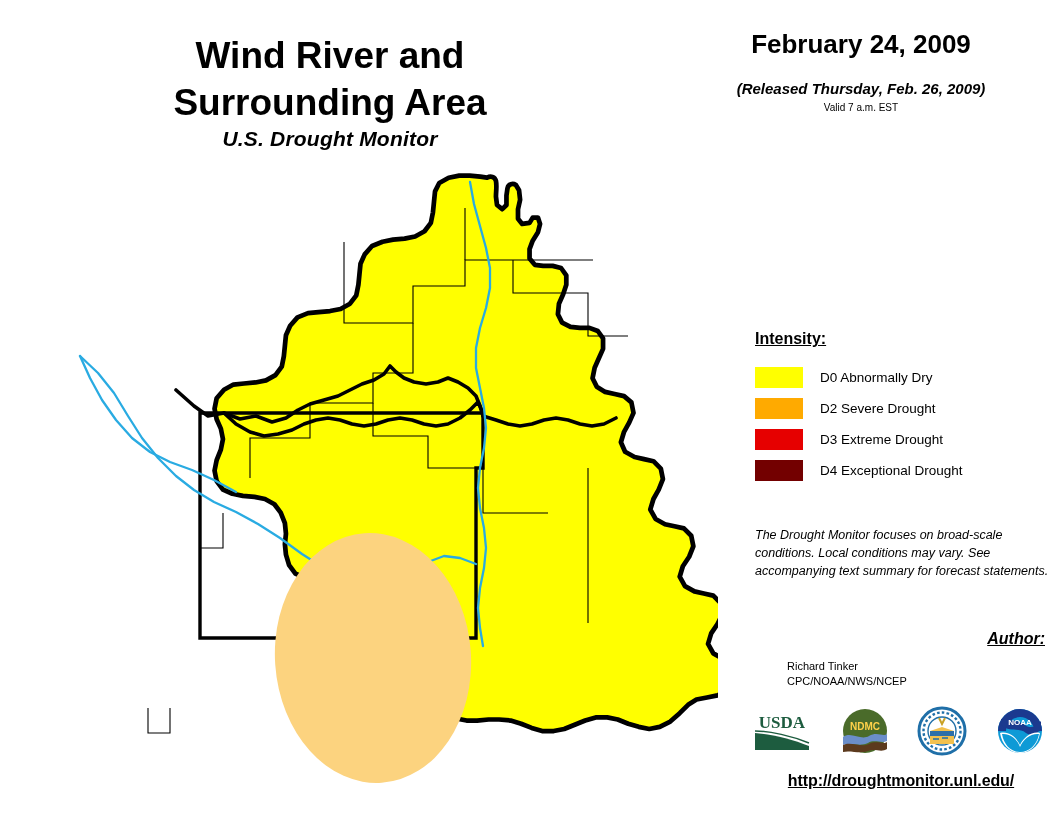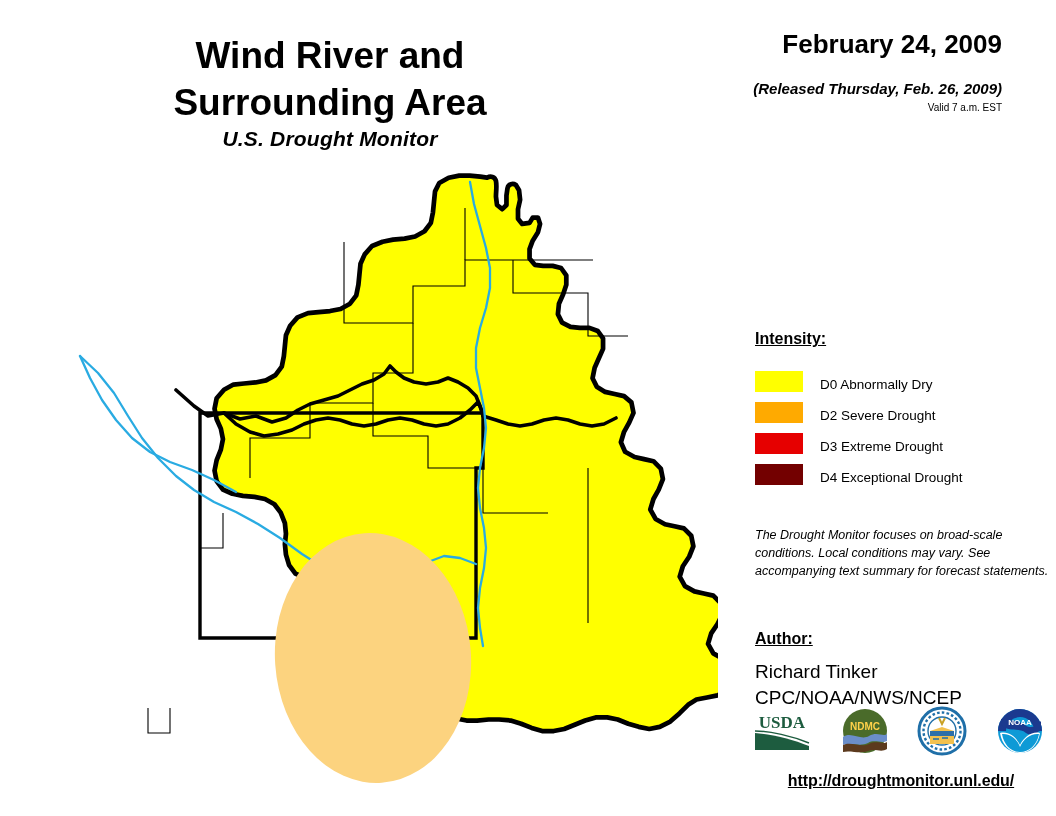--- a/index.html
+++ b/index.html
@@ -36,24 +36,24 @@
     font-size: 37px;
     font-weight: bold;
     line-height: 1.28;
     margin-top: 6px;
     white-space: pre-line;
   }
 
   
   #date-block {
     position: absolute;
-    left: 672px;
+    left: 696px;
     top: 30px;
     width: 330px;
-    text-align: right;
+    text-align: center;
   }
   #date-main {
     font-size: 26px;
     font-weight: bold;
     line-height: 1.15;
   }
   #date-released {
     font-size: 15px;
     font-weight: bold;
     font-style: italic;
@@ -82,21 +82,21 @@
     width: 290px;
   }
   #legend-heading {
     font-size: 16px;
     font-weight: bold;
     text-decoration: underline;
     margin-bottom: 14px;
   }
   .legend-row {
     display: flex;
-    align-items: flex-end;
+    align-items: center;
     height: 30px;
     margin-bottom: 1px;
   }
   .legend-swatch {
     width: 48px;
     height: 21px;
     flex: 0 0 48px;
   }
   .legend-label {
     margin-left: 17px;
@@ -118,26 +118,29 @@
   
   #author-block {
     position: absolute;
     left: 755px;
     top: 630px;
     width: 290px;
   }
   #author-heading {
     font-size: 16px;
     font-weight: bold;
+    font-style: italic;
     text-decoration: underline;
     margin-bottom: 11px;
+    text-align: right;
   }
   .author-line {
-    font-size: 19px;
+    font-size: 11px;
     line-height: 1.38;
+    margin-left: 32px;
   }
 
   
   #logos {
     position: absolute;
     left: 752px;
     top: 702px;
     width: 292px;
     height: 62px;
     display: flex;

